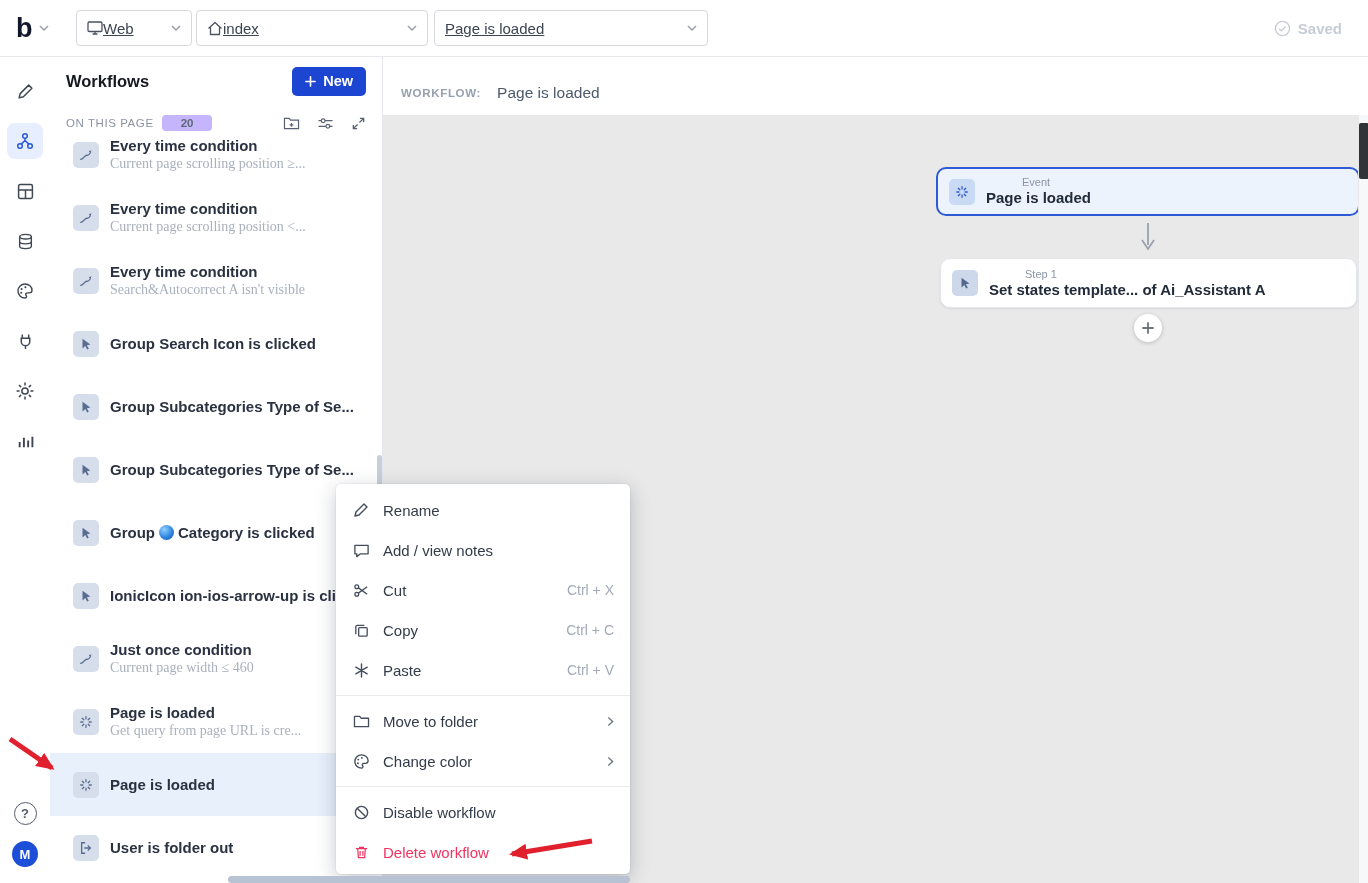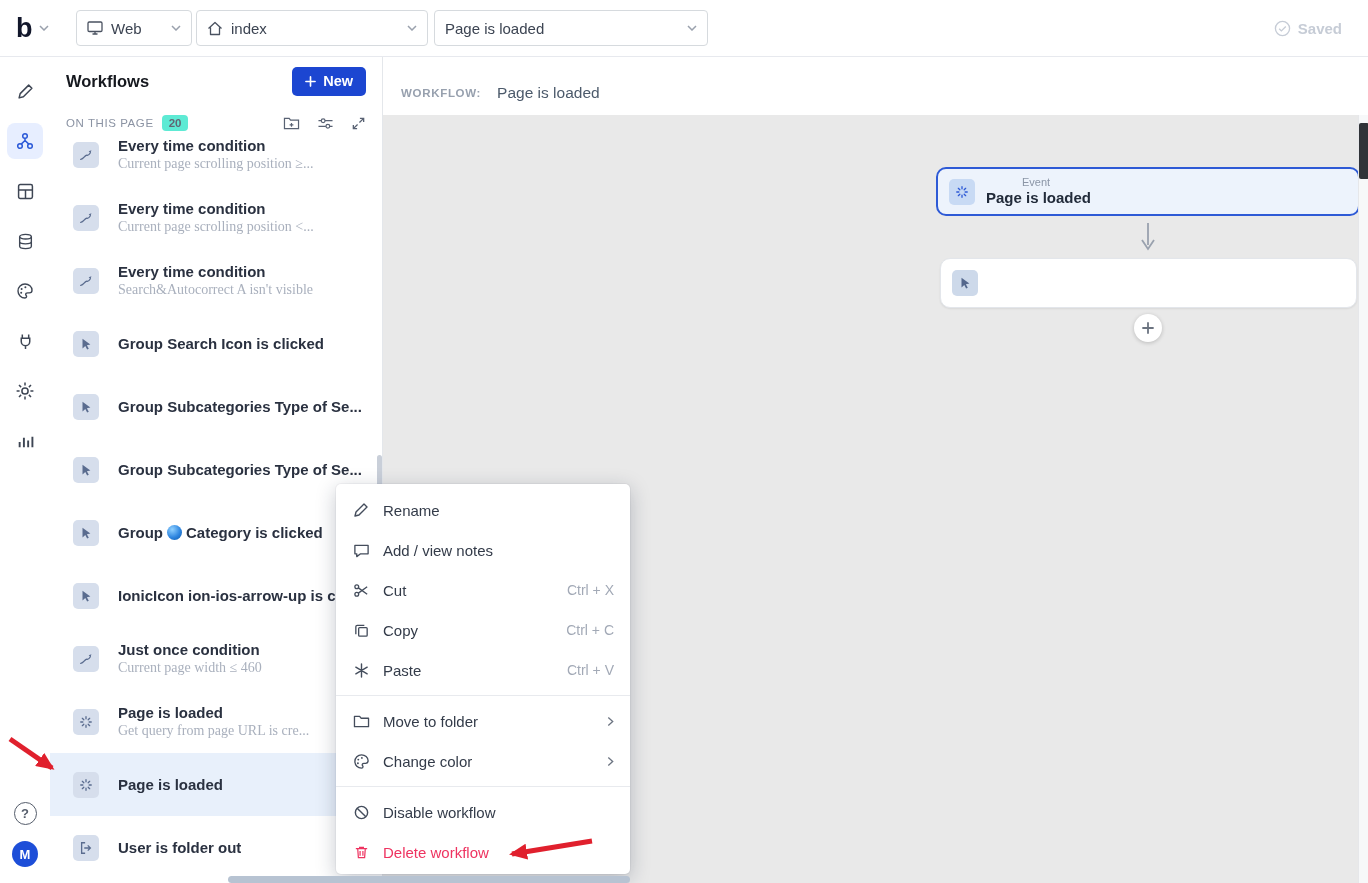--- a/index.html
+++ b/index.html
@@ -4,21 +4,21 @@
 <style>
   html,body{margin:0;padding:0;}
   body{font-family:"Liberation Sans","DejaVu Sans",sans-serif;-webkit-font-smoothing:antialiased;}
   .app{position:relative;width:1368px;height:883px;overflow:hidden;background:#fff;}
 
   
   .topbar{position:absolute;top:0;left:0;right:0;height:56px;background:#fff;border-bottom:1px solid #e7e9ee;display:flex;align-items:center;z-index:5;}
   .logo-wrap{width:76px;display:flex;align-items:center;padding-left:16px;box-sizing:border-box;gap:6px;}
   .logo{font-size:27px;font-weight:800;color:#12172b;line-height:1;}
   .chev{color:#9aa1ad;display:flex;}
-  .dd{height:36px;border:1px solid #d6dade;border-radius:4px;display:flex;align-items:center;padding:0 10px;box-sizing:border-box;gap:8px;font-size:15px;color:#3c4452;background:#fff;cursor:default;}
+  .dd{height:36px;border:1px solid #d6dade;border-radius:4px;display:flex;align-items:center;padding:0 10px;box-sizing:border-box;font-size:15px;color:#3c4452;background:#fff;cursor:default;text-decoration:underline;}
   .dd .chev{margin-left:auto;}
   .dd1{width:116px;margin-right:4px;}
   .dd2{width:232px;margin-right:6px;}
   .dd3{width:274px;}
   .dd-icon{color:#4a5260;display:flex;}
   .saved{margin-left:auto;display:flex;align-items:center;gap:7px;color:#c6ccd6;font-size:15px;font-weight:600;padding-right:26px;}
 
   
   .rail{position:absolute;top:56px;left:0;width:50px;bottom:0;background:#fff;display:flex;flex-direction:column;align-items:center;padding-top:10px;box-sizing:border-box;z-index:4;}
   .rail-slot{height:50px;display:flex;align-items:center;justify-content:center;color:#3e4654;cursor:pointer;}
@@ -27,29 +27,29 @@
   .help-circ{width:21px;height:21px;border-radius:50%;border:1.5px solid #555d6b;color:#555d6b;font-size:13px;font-weight:600;display:flex;align-items:center;justify-content:center;}
   .avatar{width:26px;height:26px;border-radius:50%;background:#1d4ed8;color:#fff;font-size:13px;font-weight:700;display:flex;align-items:center;justify-content:center;}
 
   
   .panel{position:absolute;top:56px;left:50px;width:333px;bottom:0;background:#fff;border-right:1px solid #e4e7eb;box-sizing:border-box;z-index:3;overflow:hidden;}
   .panel-header{height:50px;display:flex;align-items:center;padding:0 16px;}
   .panel-title{font-size:16.5px;font-weight:700;color:#15181e;}
   .new-btn{margin-left:auto;background:#1c46d1;color:#fff;border:none;border-radius:5px;height:29px;padding:0 13px;display:flex;align-items:center;gap:7px;font-size:14.5px;font-weight:600;cursor:pointer;}
   .panel-sub{height:34px;display:flex;align-items:center;padding:0 16px;gap:8px;}
   .sec-label{font-size:11.5px;font-weight:400;letter-spacing:.05em;color:#8b93a3;}
-  .badge{background:#5eead4;color:#606774;font-size:11.5px;font-weight:600;border-radius:4px;padding:2px 7px;}
+  .badge{background:#c4b5fd;color:#606774;font-size:11.5px;font-weight:600;border-radius:4px;padding:2px 19px;}
   .sub-icons{margin-left:auto;display:flex;gap:17px;color:#596273;}
   .sub-icons .sic{display:flex;cursor:pointer;}
   .list{position:absolute;top:84px;left:0;right:0;bottom:0;overflow:hidden;}
   .item{height:63px;display:flex;align-items:center;padding:0 10px 0 23px;box-sizing:border-box;cursor:pointer;}
   .item:first-child{margin-top:-17px;}
   .item.selected{background:#e8f0fb;}
   .ic{width:26px;height:26px;border-radius:5px;background:#d6deec;display:flex;align-items:center;justify-content:center;color:#5a6c8f;flex:none;}
-  .item-text{margin-left:19px;min-width:0;overflow:hidden;}
+  .item-text{margin-left:11px;min-width:0;overflow:hidden;}
   .t{font-size:15px;font-weight:700;color:#2a3140;white-space:nowrap;line-height:19px;}
   .s{font-size:14px;color:#a9b0bd;white-space:nowrap;line-height:18px;font-family:Liberation Serif, serif;}
   .globe{display:inline-block;width:15px;height:15px;border-radius:50%;background:radial-gradient(circle at 35% 30%,#8fd0ff 0%,#2f86e0 55%,#0d57a8 100%);margin:0 4px;vertical-align:-2px;}
   .panel-thumb{position:absolute;left:377px;top:455px;width:5px;height:80px;background:#c9cfd9;border-radius:3px;z-index:6;cursor:pointer;}
 
   
   .canvas{position:absolute;top:56px;left:383px;right:0;bottom:0;}
   .canvas-header{height:74px;background:#fff;display:flex;align-items:center;padding-left:18px;}
   .wf-label{font-size:11.5px;font-weight:700;letter-spacing:.06em;color:#97a0ae;margin-right:16px;}
   .wf-value{font-size:15.5px;color:#4c5a6b;}
@@ -523,20 +523,24 @@
           <path d="M12 2v22" stroke="currentColor" stroke-width="1.8" fill="none"></path>
           <path d="M6 19l6 9 6-9" fill="none" stroke="currentColor" stroke-width="1.8"></path>
         </svg>
 
       <div class="node step-node">
         <span class="node-ic">
             <svg class="g14">
               <use href="#i-cursor"></use>
             </svg>
           </span>
+        <div>
+          <div class="nk">Step 1</div>
+          <div class="nt">Set states template... of Ai_Assistant A</div>
+        </div>
       </div>
 
       <div class="plus-btn">
           <svg style="width:12px;height:12px">
             <use href="#i-plus"></use>
           </svg>
         </div>
 
       <div class="vscroll">
           <div class="vthumb"></div>

